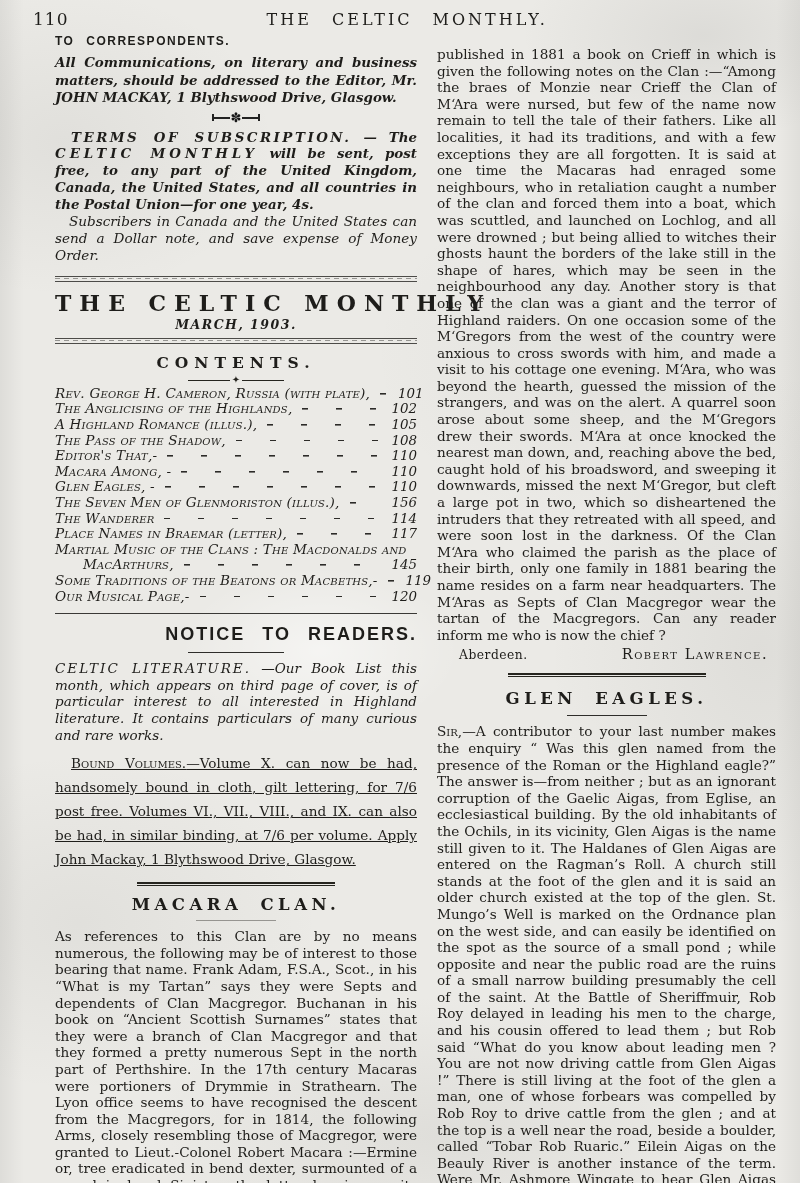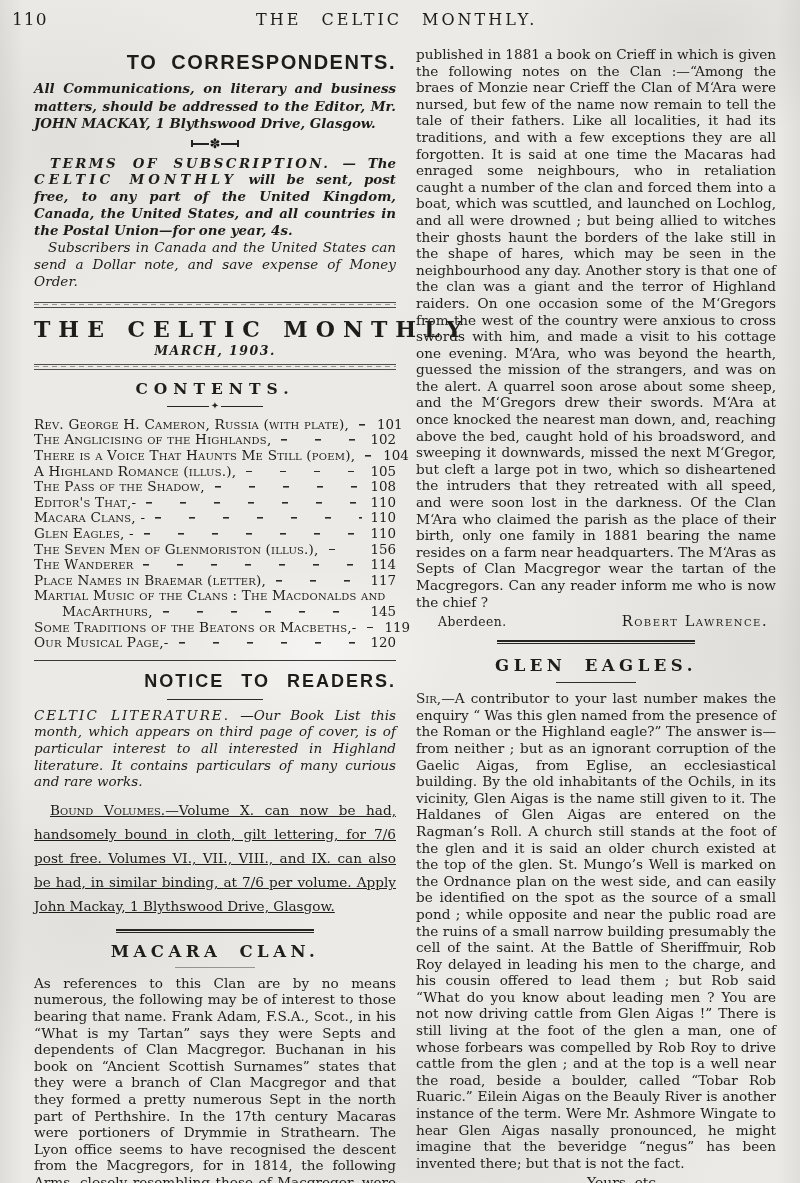--- a/index.html
+++ b/index.html
@@ -11,35 +11,36 @@
     background:
       radial-gradient(ellipse 260px 150px at 88% 3%, rgba(90,90,88,.10), transparent 70%),
       radial-gradient(ellipse 300px 220px at 8% 12%, rgba(100,100,95,.08), transparent 70%),
       radial-gradient(ellipse 380px 260px at 80% 30%, rgba(110,110,105,.07), transparent 70%),
       radial-gradient(ellipse 300px 400px at 95% 55%, rgba(95,95,90,.09), transparent 70%),
       radial-gradient(ellipse 340px 240px at 10% 78%, rgba(105,105,100,.08), transparent 70%),
       radial-gradient(ellipse 420px 200px at 55% 96%, rgba(100,100,95,.09), transparent 70%),
       radial-gradient(ellipse 200px 120px at 40% 55%, rgba(255,255,255,.5), transparent 70%),
       linear-gradient(90deg, rgba(0,0,0,.06), rgba(0,0,0,0) 3%, rgba(0,0,0,0) 97%, rgba(0,0,0,.05)),
       #ebeae6;
+    padding-left: 21px;
   }
   .pageheader { display:flex; align-items:baseline; padding:9px 14px 0 12px; height:32px; }
   .pagenum { font-size:17px; letter-spacing:1px; }
   .runtitle { flex:1; text-align:center; font-size:16px; letter-spacing:3px; word-spacing:12px; padding-right:40px; }
 
   .cols { display:flex; align-items:flex-start; padding:2px 24px 0 34px; gap:20px; }
   .col { width:50%; }
   .col.left { width:362px; }
   .col.right { width:360px; }
 
   p.body { font-size:13.6px; line-height:16.6px; text-align:justify; }
 
   
-  .corr-h { text-align:right; font-family:"Liberation Sans", sans-serif; font-weight:bold;
-            font-size:20px; letter-spacing:1.5px; word-spacing:7px; margin-top:17px; }
+  .corr-h { text-align:left; font-family:"Liberation Sans", sans-serif; font-weight:bold;
+            font-size:12px; letter-spacing:1.5px; word-spacing:7px; margin-top:0; }
   .addr { font-weight:bold; font-style:italic; font-size:13.4px; line-height:17.5px;
           text-align:justify; margin-top:6px; }
   .orn { display:flex; align-items:center; justify-content:center; margin-top:4px; height:14px; }
   .orn .bar { width:2px; height:7px; background:#222; }
   .orn .ln { width:16px; height:2px; background:#222; }
   .orn .glyph { font-size:13px; line-height:13px; padding:0 1px; color:#161616; }
 
   .terms { font-weight:bold; font-style:italic; font-size:13.4px; line-height:16.8px;
            text-align:justify; text-indent:16px; margin-top:4px; }
   .terms .sp1 { letter-spacing:2.5px; }
@@ -52,21 +53,21 @@
 
   .masthead { text-align:center; font-size:22px; letter-spacing:8px; margin-top:8px; white-space:nowrap; }
   .mastdate { text-align:center; font-weight:bold; font-style:italic; font-size:12.5px;
               letter-spacing:1.5px; margin-top:1px; }
 
   .contents-h { text-align:center; font-weight:bold; font-size:15.5px; letter-spacing:6px; margin-top:9px; }
   .cdiv { display:flex; align-items:center; justify-content:center; margin-top:3px; height:11px; }
   .cdiv .ln { width:42px; height:1.5px; background:#26251f; }
   .cdiv .glyph { font-size:10px; line-height:10px; padding:0 2px; color:#26251f; }
 
-  .clist { margin-top:5px; font-variant:small-caps; font-size:13.6px; }
+  .clist { font-variant:small-caps; font-size:13.6px;font-style:italic; }
   .c-row { display:flex; align-items:baseline; line-height:15.6px; }
   .c-t { white-space:nowrap; letter-spacing:.2px; }
   .c-t.wrap2 { padding-left:28px; }
   .leader { flex:1; align-self:center; height:2px; margin:0 8px 0 10px; min-width:10px;
             background:repeating-linear-gradient(90deg, #2c2b28 0 6px, transparent 6px 34px) left center / 100% 1.6px no-repeat; }
   .c-p { width:26px; text-align:right; font-variant:normal; font-size:13.4px; }
 
   .fullrule { margin-top:9px; border-top:1.3px solid #3a3936; }
   .notice-h { text-align:right; font-family:"Liberation Sans", sans-serif; font-weight:bold;
               font-size:18px; letter-spacing:2px; word-spacing:10px; margin-top:10px; }
@@ -145,41 +146,36 @@
               <span class="c-t">Rev. George H. Cameron, Russia (with plate),</span>
               <span class="leader"></span>
               <span class="c-p">101</span>
             </div>
           <div class="c-row">
               <span class="c-t">The Anglicising of the Highlands,</span>
               <span class="leader"></span>
               <span class="c-p">102</span>
             </div>
           <div class="c-row">
-              <span class="c-t">There is a Voice That Haunts Me Still (poem),</span>
-              <span class="leader"></span>
-              <span class="c-p">104</span>
-            </div>
-          <div class="c-row">
               <span class="c-t">A Highland Romance (illus.),</span>
               <span class="leader"></span>
               <span class="c-p">105</span>
             </div>
           <div class="c-row">
               <span class="c-t">The Pass of the Shadow,</span>
               <span class="leader"></span>
               <span class="c-p">108</span>
             </div>
           <div class="c-row">
               <span class="c-t">Editor's That,-</span>
               <span class="leader"></span>
               <span class="c-p">110</span>
             </div>
           <div class="c-row">
-              <span class="c-t">Macara Clans, -</span>
+              <span class="c-t">Macara Among, -</span>
               <span class="leader"></span>
               <span class="c-p">110</span>
             </div>
           <div class="c-row">
               <span class="c-t">Glen Eagles, -</span>
               <span class="leader"></span>
               <span class="c-p">110</span>
             </div>
           <div class="c-row">
               <span class="c-t">The Seven Men of Glenmoriston (illus.),</span>

